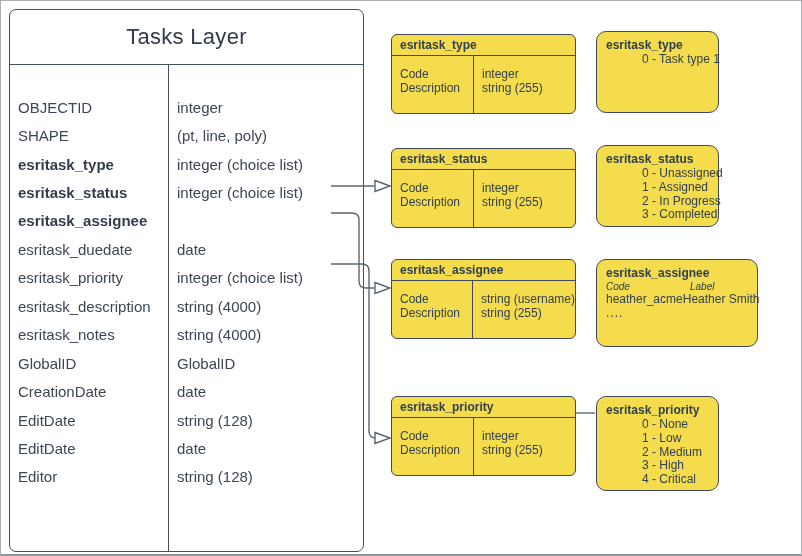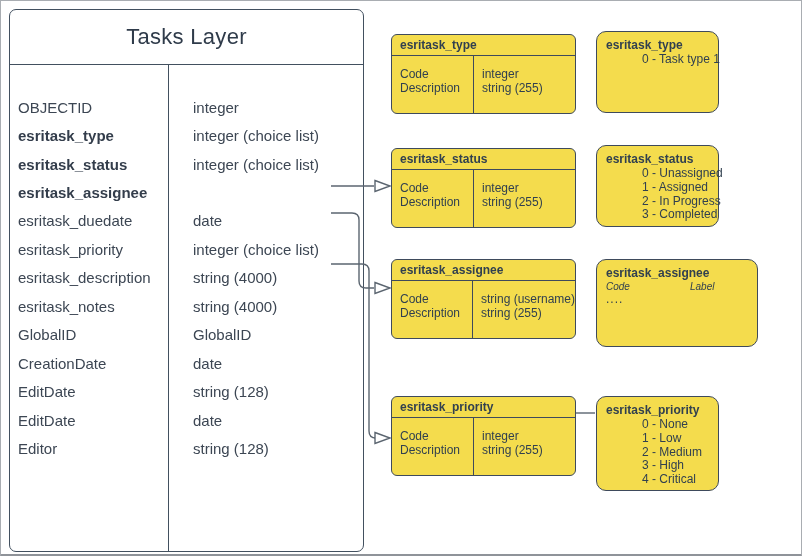--- a/index.html
+++ b/index.html
@@ -21,21 +21,21 @@
     position:absolute;left:0;top:0;width:100%;height:54px;
     display:flex;align-items:center;justify-content:center;
     font-size:22px;color:#2f3b4a;border-bottom:1px solid #42505f;
     letter-spacing:.3px;
   }
   .tasks-coldiv{
     position:absolute;left:158px;top:55px;bottom:0;width:0;
     border-left:1px solid #42505f;
   }
   .tasks-rows{position:absolute;left:0;top:83px;width:100%;}
-  .t-row{display:flex;height:28.45px;align-items:center;font-size:15px;color:#3c4653;gap:16px;}
+  .t-row{display:flex;height:28.45px;align-items:center;font-size:15px;color:#3c4653;}
   .t-name{width:158px;padding-left:8px;box-sizing:border-box;white-space:nowrap;}
   .t-type{padding-left:9px;white-space:nowrap;}
   .t-bold .t-name{font-weight:bold;color:#333d4b;}
   
   .spec-box{
     position:absolute;width:185px;height:80px;box-sizing:border-box;
     background:#f4dc4d;border:1px solid #3e4a5c;border-radius:6px;
     color:#31404f;
   }
   .spec-head{
@@ -71,20 +71,24 @@
 
 <div id="canvas">
 
   <div class="tasks-table">
     <div class="tasks-title">Tasks Layer</div>
     <div class="tasks-coldiv"></div>
     <div class="tasks-rows">
       <div class="t-row">
           <div class="t-name">OBJECTID</div>
           <div class="t-type">integer</div>
+        </div>
+      <div class="t-row">
+          <div class="t-name">SHAPE</div>
+          <div class="t-type">(pt, line, poly)</div>
         </div>
       <div class="t-row t-bold">
           <div class="t-name">esritask_type</div>
           <div class="t-type">integer (choice list)</div>
         </div>
       <div class="t-row t-bold">
           <div class="t-name">esritask_status</div>
           <div class="t-type">integer (choice list)</div>
         </div>
       <div class="t-row t-bold">
@@ -211,20 +215,24 @@
     <div class="dom-line">2 - In Progress</div>
     <div class="dom-line">3 - Completed</div>
   </div>
 
   <div class="dom-box" style="left:595px;top:258px;width:162px;height:88px;">
     <div class="dom-title">esritask_assignee</div>
     <div class="dom-cols">
       <div class="c1">Code</div>
       <div class="c2">Label</div>
     </div>
+    <div class="dom-row">
+      <div class="c1">heather_acme</div>
+      <div class="c2">Heather Smith</div>
+    </div>
     <div class="dom-more">....</div>
   </div>
 
   <div class="dom-box" style="left:595px;top:395px;width:123px;height:95px;">
     <div class="dom-title">esritask_priority</div>
     <div class="dom-line">0 - None</div>
     <div class="dom-line">1 - Low</div>
     <div class="dom-line">2 - Medium</div>
     <div class="dom-line">3 - High</div>
     <div class="dom-line">4 - Critical</div>

